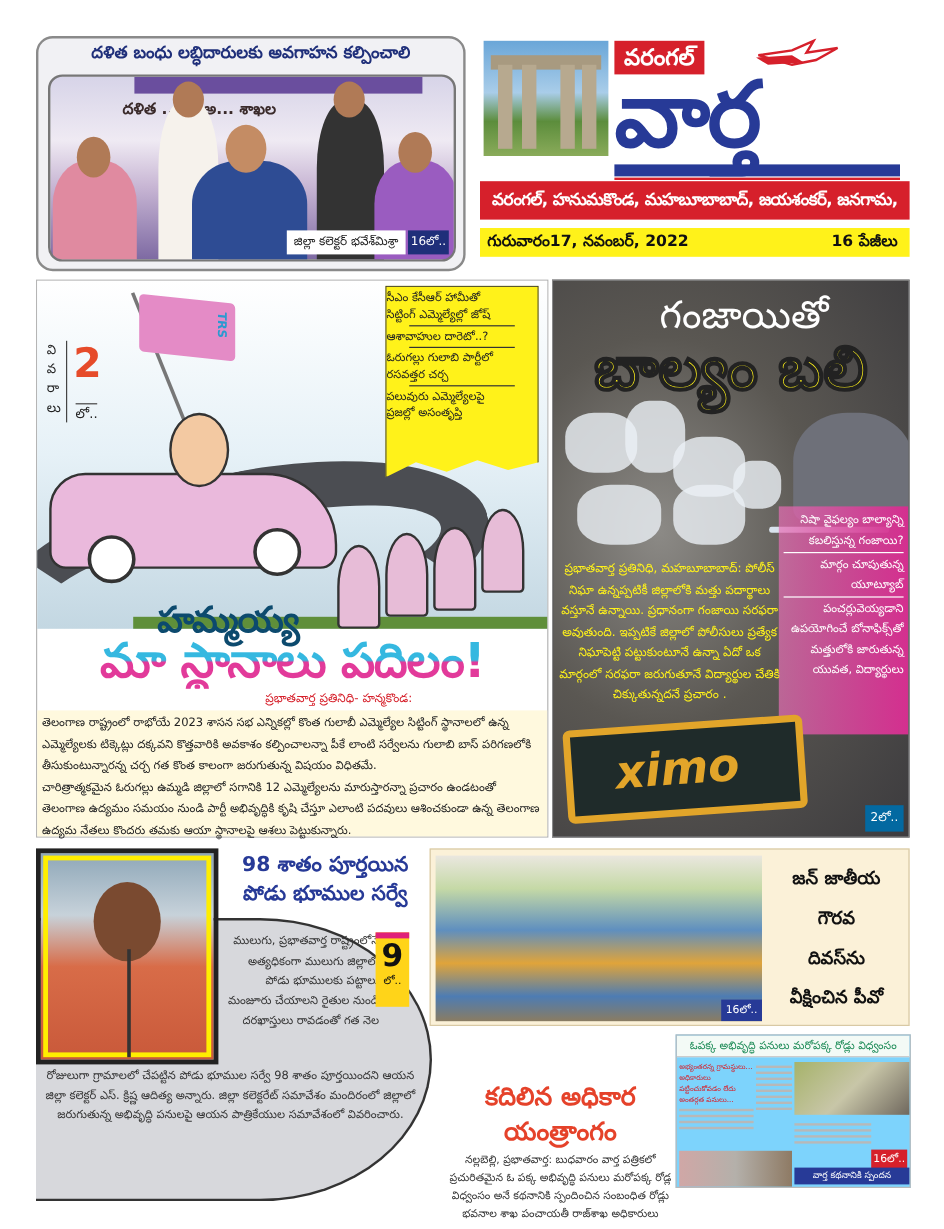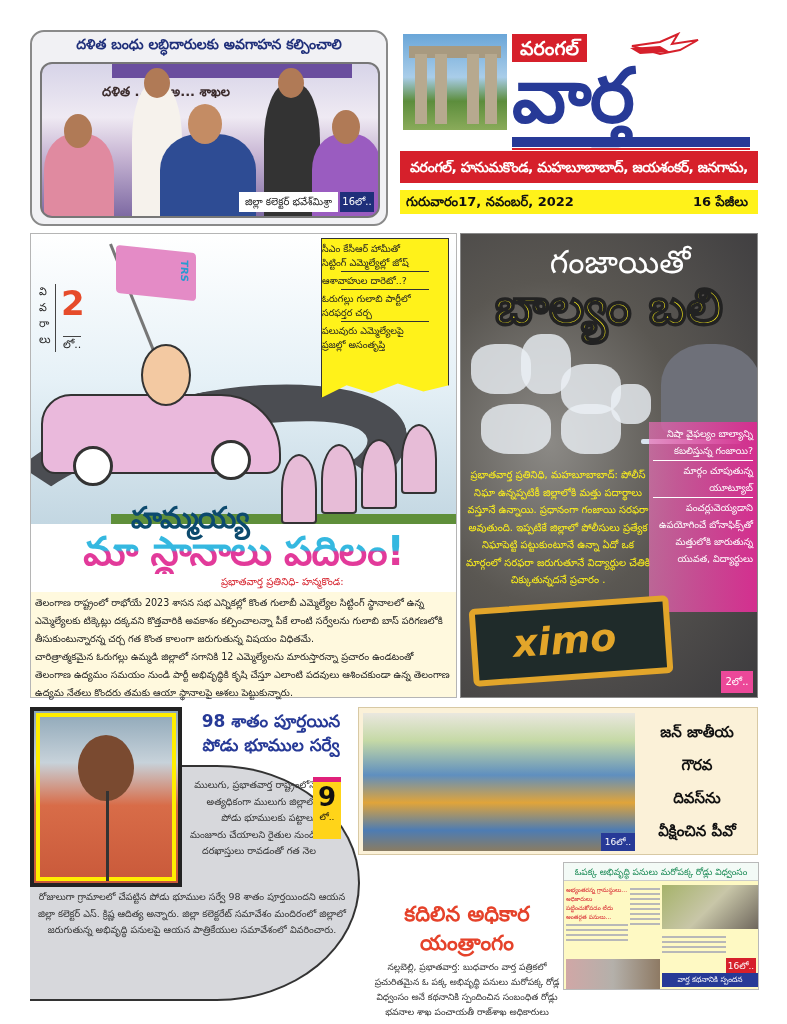--- a/index.html
+++ b/index.html
@@ -150,21 +150,21 @@
     font-size: 10px; line-height: 17.5px; color: #fff21a; text-align: center;
   }
   #ganja-packet {
     position: absolute; left: 10px; top: 368px; width: 200px; height: 78px;
     background: #1f2b2a; border: 6px solid #e2a52a; border-radius: 6px;
     transform: rotate(-4deg);
   }
   #ganja-packet .brand { position: absolute; left: 36px; top: 10px; font-size: 38px; font-weight: bold; color: #e2a52a; font-style: italic; }
   #ganja-ref {
     position: absolute; right: 4px; bottom: 4px; width: 32px; height: 22px;
-    background: #ec4899; color: #fff; font-size: 10px; line-height: 22px; text-align: center;
+    background: #0369a1; color: #fff; font-size: 10px; line-height: 22px; text-align: center;
   }
 
   
   #podu-story { left: 30px; top: 705px; width: 330px; height: 300px; }
   #podu-photo {
     position: absolute; left: 0; top: 2px; width: 152px; height: 180px;
     border: 4px solid #222; outline: 4px solid #ffee00; outline-offset: -10px;
     background: linear-gradient(180deg,#8ea7b8 0%,#c7d2da 30%,#d86c48 55%,#c9593a 100%);
     overflow: hidden; z-index: 2;
   }
@@ -215,21 +215,21 @@
 
   
   #kadilina-story { left: 372px; top: 860px; width: 190px; height: 150px; margin-top: 40px; }
   #kadilina-headline {
     text-align: center; font-size: 21px; font-weight: bold; color: #e5422a; line-height: 29px;
   }
   #kadilina-body { text-align: center; font-size: 9px; line-height: 15px; color: #333; margin-top: 2px; }
 
   
   #clip-story {
-    left: 563px; top: 862px; width: 196px; height: 128px; border: 1px solid #b9b9b9; background: #fef9c3; overflow: hidden;
+    left: 563px; top: 862px; width: 196px; height: 128px; border: 1px solid #b9b9b9; background: #7dd3fc; overflow: hidden;
   }
   #clip-title {
     position: absolute; left: 0; right: 0; top: 0; height: 18px; text-align: center;
     font-size: 9px; line-height: 18px; color: #1a8a55; border-bottom: 1px solid #ccc; background: #f3faf6;
   }
   #clip-left { position: absolute; left: 2px; top: 22px; width: 62px; height: 60px; }
   #clip-left .h { font-size: 6px; color: #d6202b; line-height: 9px; }
   .txt-line { height: 2px; background: #b8b8b8; margin: 3px 0; }
   #clip-photo-top { position: absolute; left: 98px; top: 22px; width: 96px; height: 44px;
     background: linear-gradient(135deg,#a6b36a 0%,#c8c6a8 50%,#6f675d 100%); }
@@ -315,21 +315,21 @@
     </div>
 
     <div id="quote-box">
       <div style="padding-top:3px;">
         <div class="line">సీఎం కేసీఆర్ హామీతో</div>
         <div class="line">సిట్టింగ్ ఎమ్మెల్యేల్లో జోష్</div>
         <div class="sep"></div>
         <div class="line">ఆశావాహుల దారెటో..?</div>
         <div class="sep"></div>
         <div class="line">ఓరుగల్లు గులాబి పార్టీలో</div>
-        <div class="line">సరఫర్తర చర్చ</div>
+        <div class="line">రసవత్తర చర్చ</div>
         <div class="sep"></div>
         <div class="line">పలువురు ఎమ్మెల్యేలపై</div>
         <div class="line">ప్రజల్లో అసంతృప్తి</div>
       </div>
     </div>
   </div>
   <div id="lead-kicker">హమ్మయ్య</div>
   <div id="lead-headline">మా స్థానాలు పదిలం!</div>
   <div id="lead-byline">ప్రభాతవార్త ప్రతినిధి- హన్మకొండ:</div>
   <div id="lead-body">

